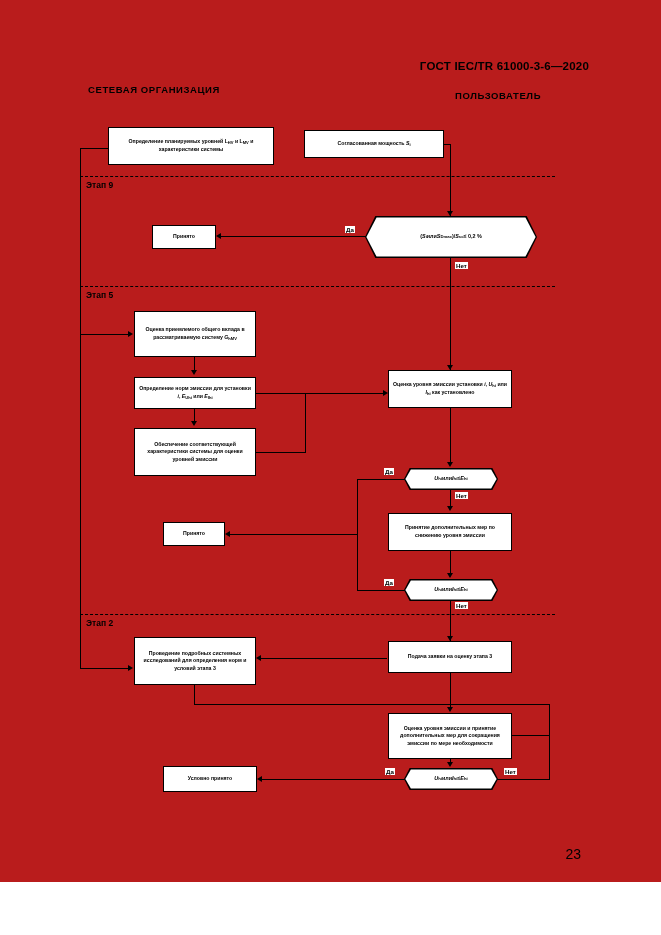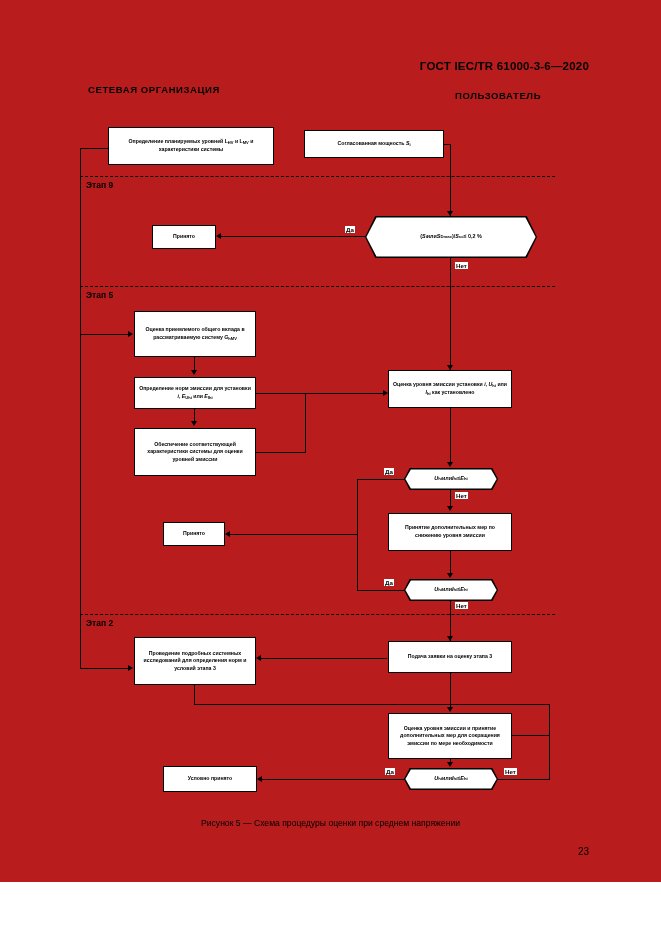--- a/index.html
+++ b/index.html
@@ -147,22 +147,22 @@
     top: 818px;
     left: 0;
     width: 661px;
     text-align: center;
     font-size: 8.6px;
     white-space: nowrap;
   }
   .page-number {
     position: absolute;
     top: 846px;
-    right: 72px;
-    font-size: 10px;
+    right: 80px;
+    font-size: 14px;
   }
 </style>
 </head>
 <body>
 
 <div class="page">
 
   <div class="doc-header">ГОСТ IEC/TR 61000-3-6—2020</div>
 
   <div class="col-title left">СЕТЕВАЯ ОРГАНИЗАЦИЯ</div>
@@ -319,16 +319,15 @@
   <div class="arw down" style="left:447px; top:762px;"></div>
 
   <div class="ln h" style="left:262px; top:779px; width:144px;"></div>
   <div class="arw left" style="left:257px; top:776px;"></div>
   <div class="elabel" style="left:385px; top:768px;">Да</div>
 
   <div class="ln h" style="left:497px; top:779px; width:53px;"></div>
   <div class="ln v" style="left:549px; top:736px; height:44px;"></div>
   <div class="elabel" style="left:504px; top:768px;">Нет</div>
 
-  <div class="caption">Рисунок 5 — Схема процедуры оценки при среднем напряжении</div>
   <div class="page-number">23</div>
 
 </div>
 
 </body></html>

